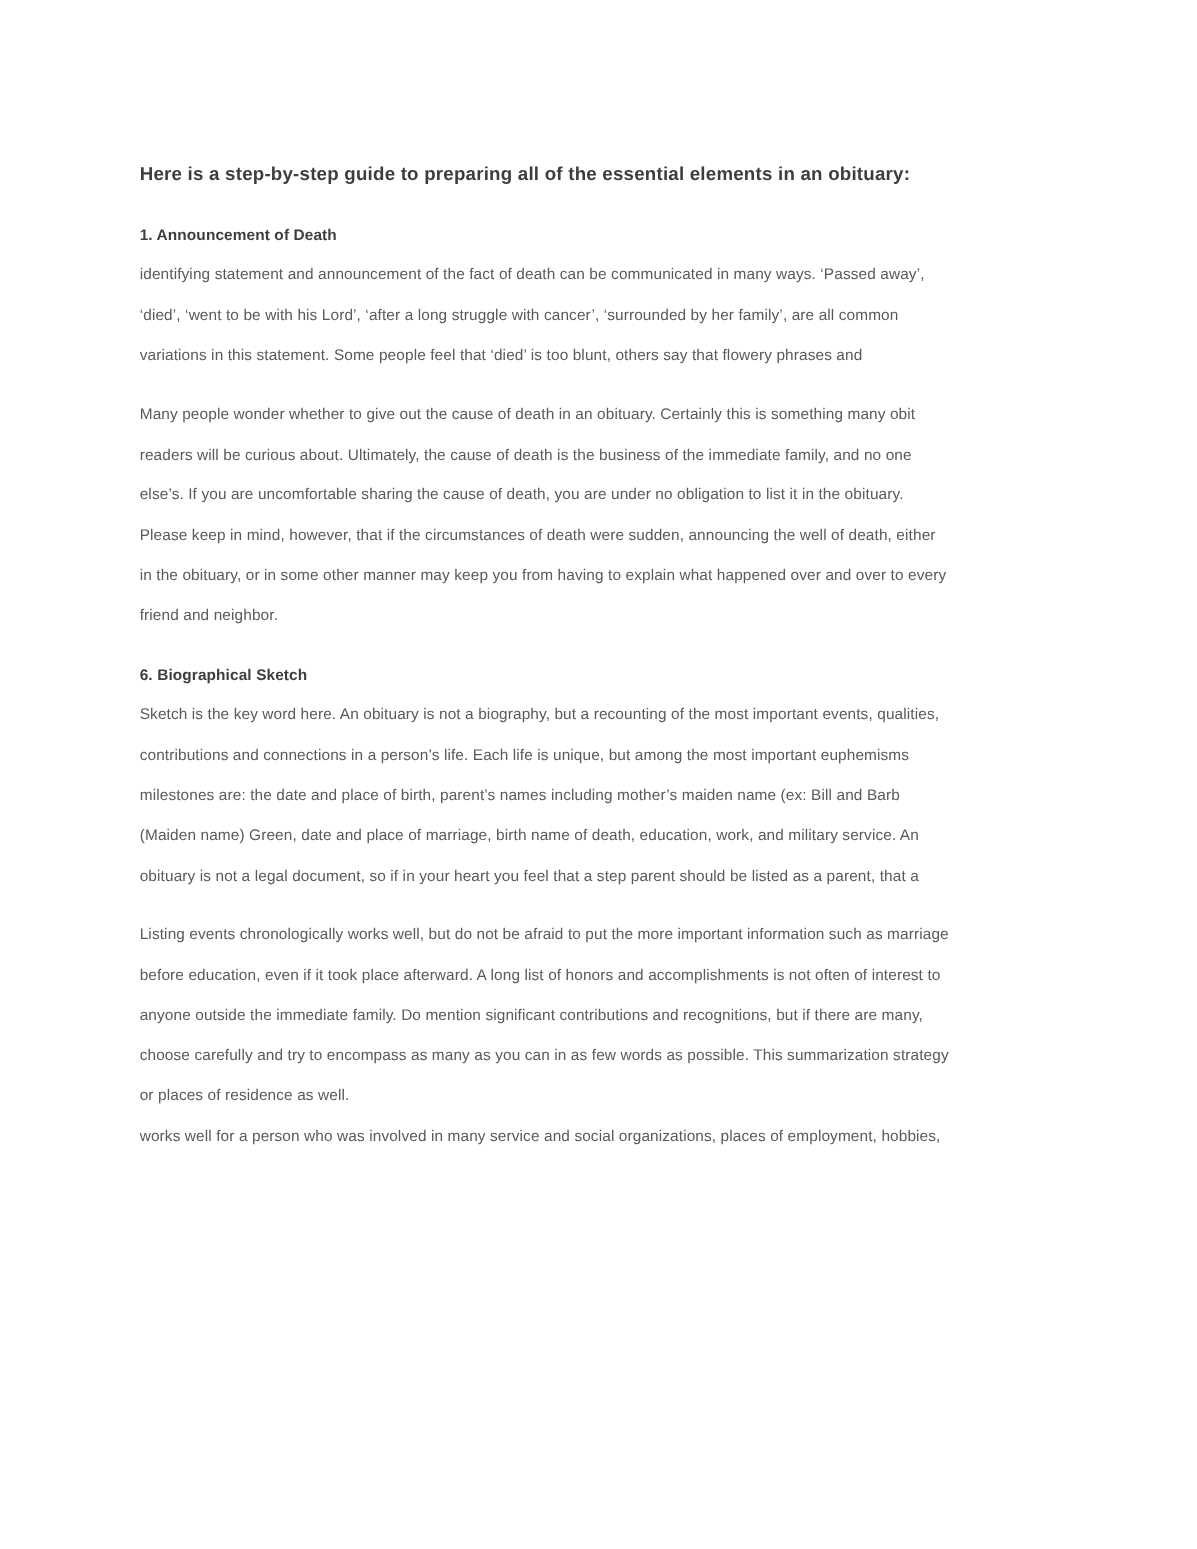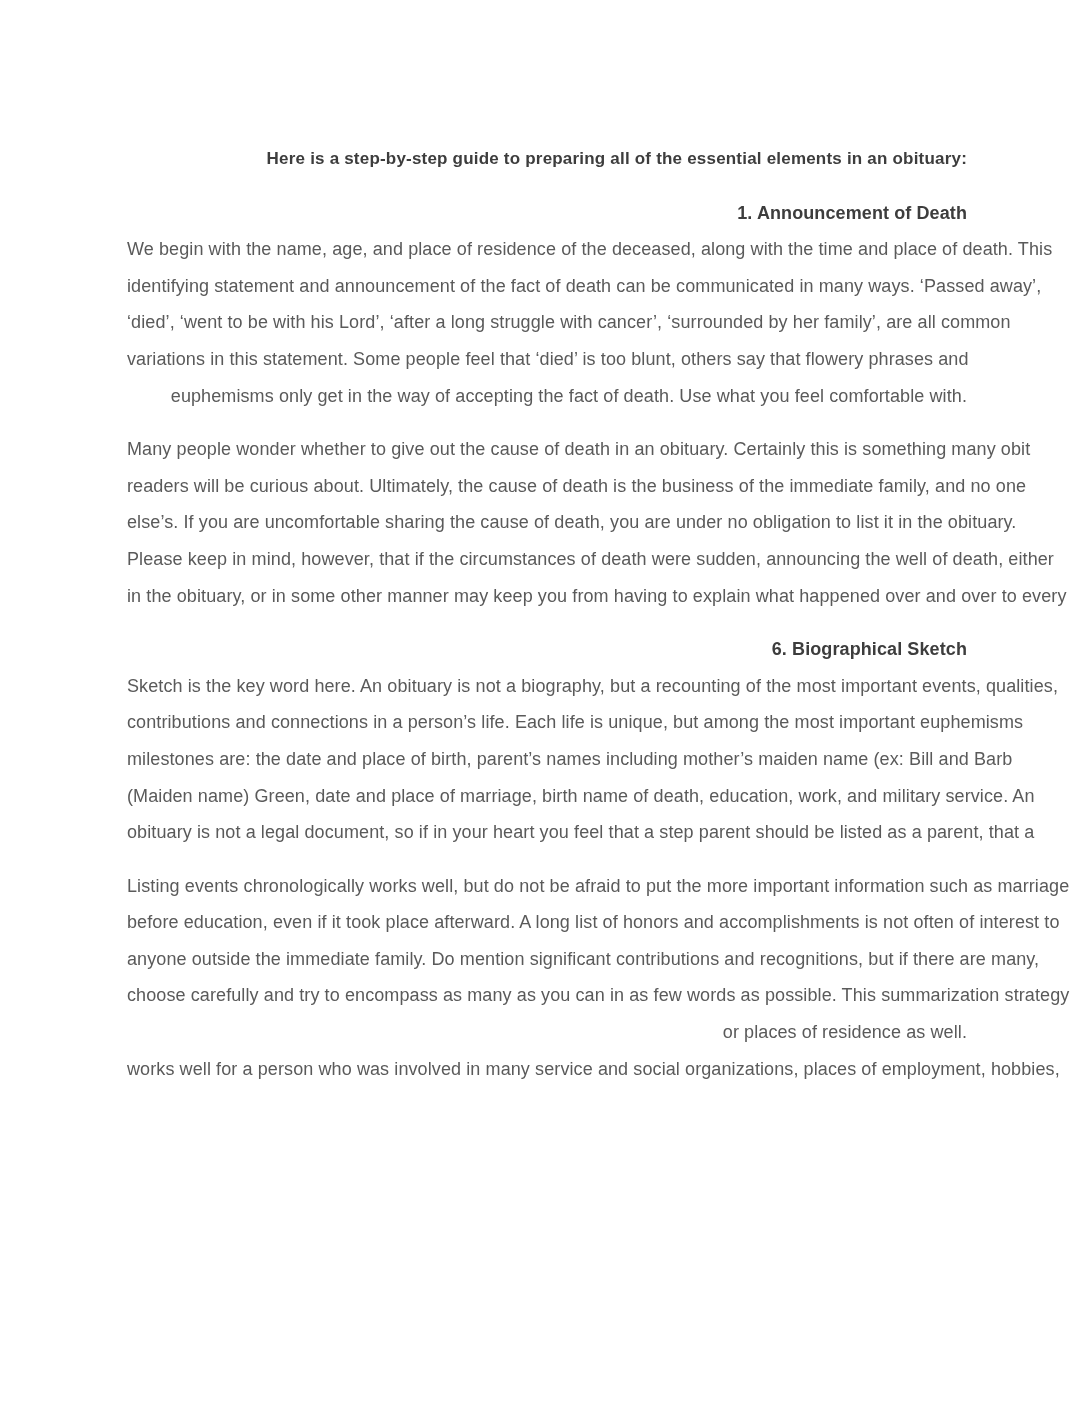--- a/index.html
+++ b/index.html
@@ -14,26 +14,26 @@
     background: #ffffff;
     overflow: hidden;
     font-family: "Liberation Sans", sans-serif;
   }
   #doc {
     position: absolute;
     left: 127px;
     top: 141px;
     width: 840px;
   }
-  .block { margin: 0; text-align: right; }
+  .block { margin: 0; }
   .block.spaced { margin-top: 17px; }
   .line {
     line-height: 36.6px;
     white-space: nowrap;
-    font-size: 18px;
+    font-size: 14px;
     color: #5a5a5a;
     letter-spacing: 0.1px;
   }
   .title .line {
     font-size: 17px;
     font-weight: bold;
     color: #3d3d3d;
     letter-spacing: 0.2px;
   }
   .heading .line {
@@ -46,32 +46,31 @@
 
 <div id="page">
   <div id="doc">
       <div class="block title">
         <div class="line">Here is a step-by-step guide to preparing all of the essential elements in an obituary:</div>
       </div>
       <div class="block heading spaced">
         <div class="line">1. Announcement of Death</div>
       </div>
       <div class="block paragraph">
-        <div class="line">We begin with the name, age, and place of residence of the deceased, along with the time and place of death. This</div>
         <div class="line">identifying statement and announcement of the fact of death can be communicated in many ways. ‘Passed away’,</div>
         <div class="line">‘died’, ‘went to be with his Lord’, ‘after a long struggle with cancer’, ‘surrounded by her family’, are all common</div>
         <div class="line">variations in this statement. Some people feel that ‘died’ is too blunt, others say that flowery phrases and</div>
-        <div class="line">euphemisms only get in the way of accepting the fact of death. Use what you feel comfortable with.</div>
       </div>
       <div class="block paragraph spaced">
         <div class="line">Many people wonder whether to give out the cause of death in an obituary. Certainly this is something many obit</div>
         <div class="line">readers will be curious about. Ultimately, the cause of death is the business of the immediate family, and no one</div>
         <div class="line">else’s. If you are uncomfortable sharing the cause of death, you are under no obligation to list it in the obituary.</div>
         <div class="line">Please keep in mind, however, that if the circumstances of death were sudden, announcing the well of death, either</div>
         <div class="line">in the obituary, or in some other manner may keep you from having to explain what happened over and over to every</div>
+        <div class="line">friend and neighbor.</div>
       </div>
       <div class="block heading spaced">
         <div class="line">6. Biographical Sketch</div>
       </div>
       <div class="block paragraph">
         <div class="line">Sketch is the key word here. An obituary is not a biography, but a recounting of the most important events, qualities,</div>
         <div class="line">contributions and connections in a person’s life. Each life is unique, but among the most important euphemisms</div>
         <div class="line">milestones are: the date and place of birth, parent’s names including mother’s maiden name (ex: Bill and Barb</div>
         <div class="line">(Maiden name) Green, date and place of marriage, birth name of death, education, work, and military service. An</div>
         <div class="line">obituary is not a legal document, so if in your heart you feel that a step parent should be listed as a parent, that a</div>

